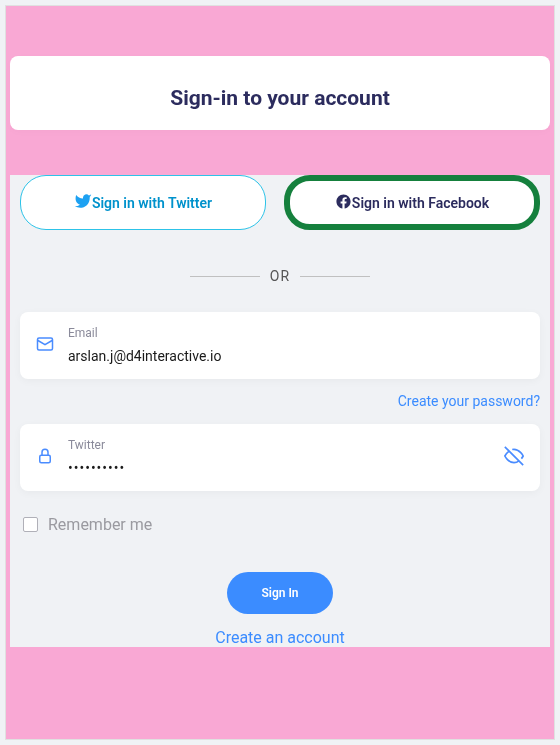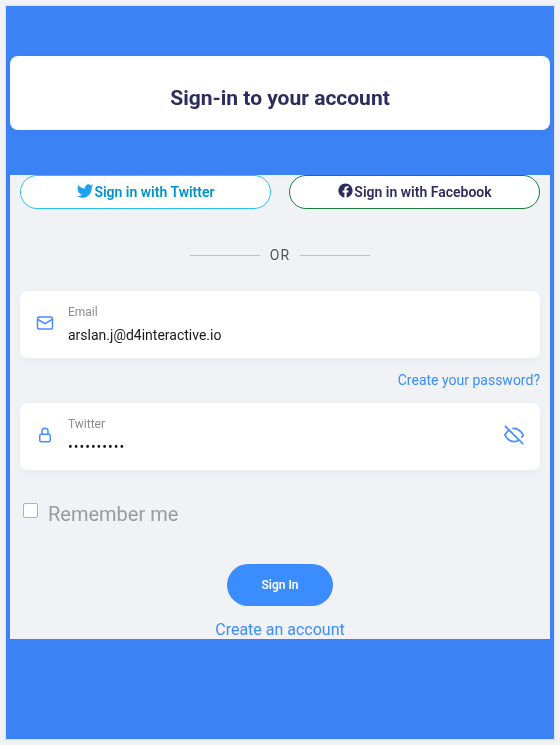--- a/index.html
+++ b/index.html
@@ -8,21 +8,21 @@
       box-sizing: border-box;
       font-family: -apple-system, BlinkMacSystemFont, 'Segoe UI', Roboto, Arial, sans-serif;
     }
     body {
       background: #f0f2f5;
       width: 560px;
       height: 745px;
       padding: 5px;
     }
     .outer {
-      background: #3b82f6;
+      background: #f9a8d4;
       border: 1px solid #e0e0e0;
       height: 100%;
       padding: 50px 4px 4px 4px;
     }
     .card {
       background: #fff;
       border-radius: 8px;
       padding: 30px 25px 10px 25px;
       box-shadow: 0 2px 8px rgba(0,0,0,0.02);
     }
@@ -35,35 +35,35 @@
     }
     .social-row {
       display: flex;
       gap: 18px;
       margin-top: 45px;
       padding: 0 5px;
     }
     .social-btn {
       flex: 1;
       border-radius: 26px;
-      height: 34px;
+      height: 55px;
       display: flex;
       align-items: center;
       justify-content: center;
       font-size: 14px;
       font-weight: 600;
       cursor: pointer;
       background: #fff;
     }
     .twitter-btn {
       border: 1px solid #2dc3e8;
       color: #0092cc;
     }
     .facebook-btn {
-      border: 1px solid #15803d;
+      border: 6px solid #15803d;
       color: #2c2c5e;
     }
     .divider {
       display: flex;
       align-items: center;
       justify-content: center;
       margin: 38px 0 28px 0;
       gap: 10px;
     }
     .divider-line {
@@ -138,22 +138,21 @@
     .checkbox {
       width: 15px;
       height: 15px;
       border: 1.5px solid #b0b0b8;
       border-radius: 2px;
       cursor: pointer;
       background: #fff;
     }
     .remember-label {
       color: #9a9aa0;
-      font-size: 20px;
-      margin-top: 8px;
+      font-size: 16px;
     }
     .signin-btn {
       display: block;
       margin: 38px auto 0 auto;
       background: #3b8cff;
       color: #fff;
       border: none;
       border-radius: 26px;
       padding: 14px 34px;
       font-size: 12px;

